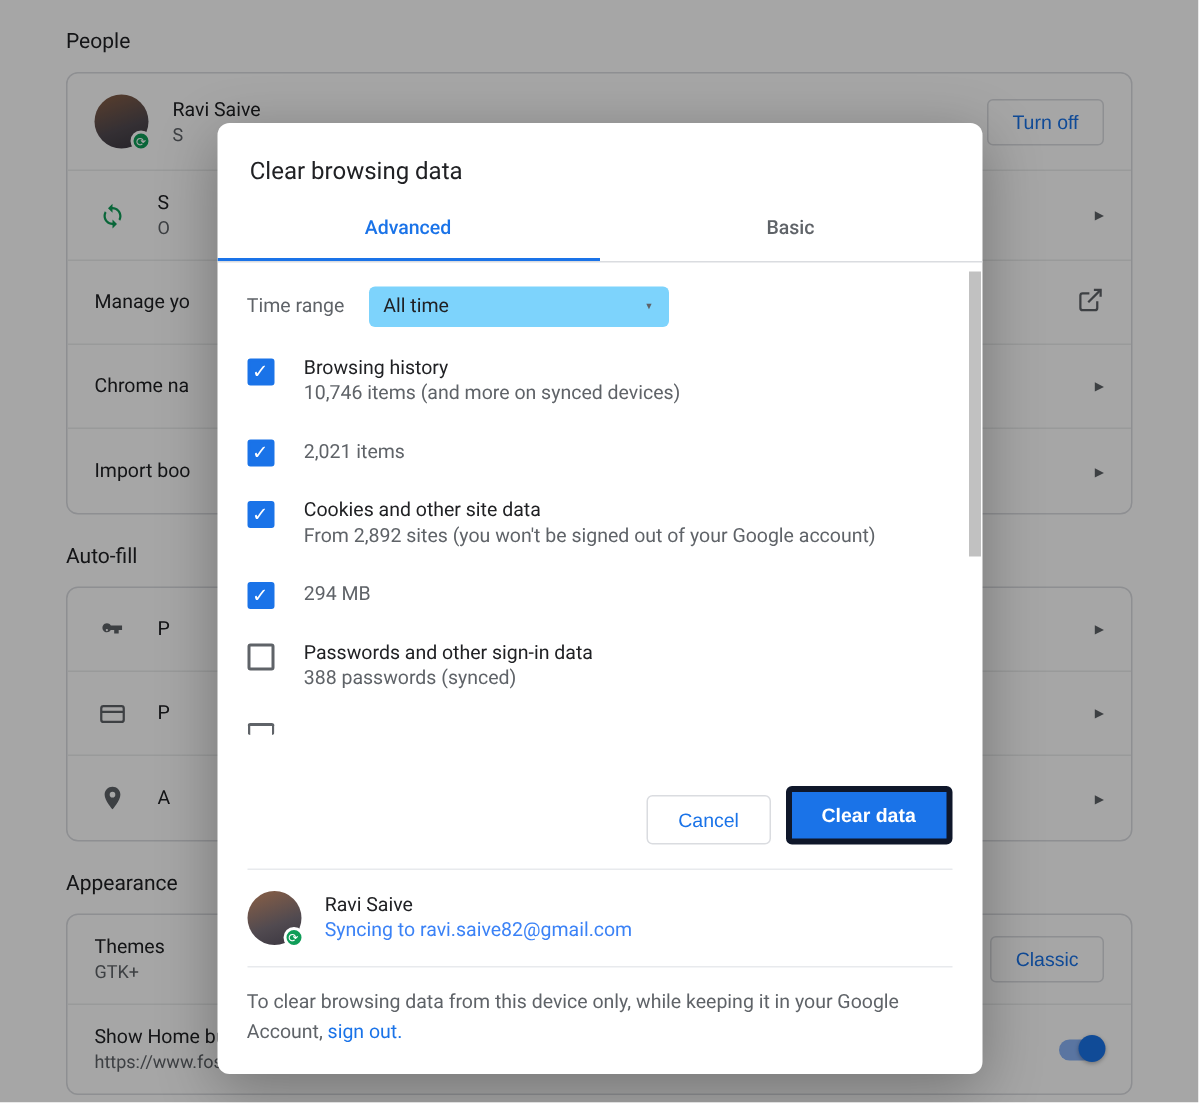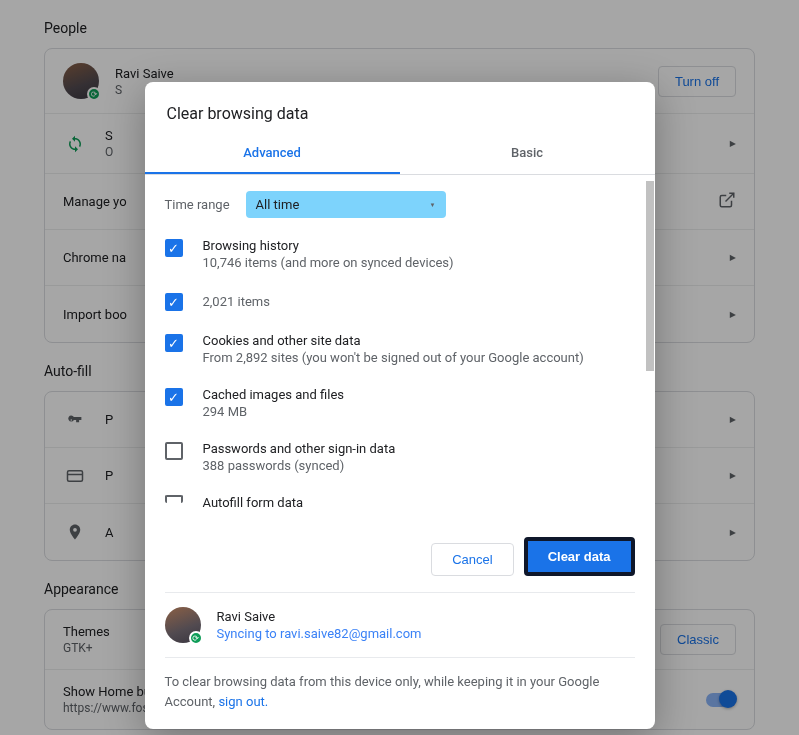--- a/index.html
+++ b/index.html
@@ -387,36 +387,32 @@
     <div class="opt">
       <div class="cb checked">✓</div>
       <div class="opt-body">
         <div class="opt-title">Cookies and other site data</div>
         <div class="opt-sub">From 2,892 sites (you won't be signed out of your Google account)</div>
       </div>
     </div>
     <div class="opt">
       <div class="cb checked">✓</div>
       <div class="opt-body">
-        <div class="opt-title">Cached images and files</div>
         <div class="opt-sub">294 MB</div>
       </div>
     </div>
     <div class="opt">
       <div class="cb"></div>
       <div class="opt-body">
         <div class="opt-title">Passwords and other sign-in data</div>
         <div class="opt-sub">388 passwords (synced)</div>
       </div>
     </div>
     <div class="opt" style="margin-bottom:0; overflow:hidden; height:18px;">
       <div class="cb" style="margin-top:0;height:8px;border-bottom:none;"></div>
-      <div class="opt-body">
-        <div class="opt-title">Autofill form data</div>
-      </div>
     </div>
   </div>
 
   <div class="dialog-actions">
     <button class="btn-text">Cancel</button>
     <button class="btn-primary">Clear data</button>
   </div>
 
   <div class="dialog-footer">
     <div class="footer-profile">

